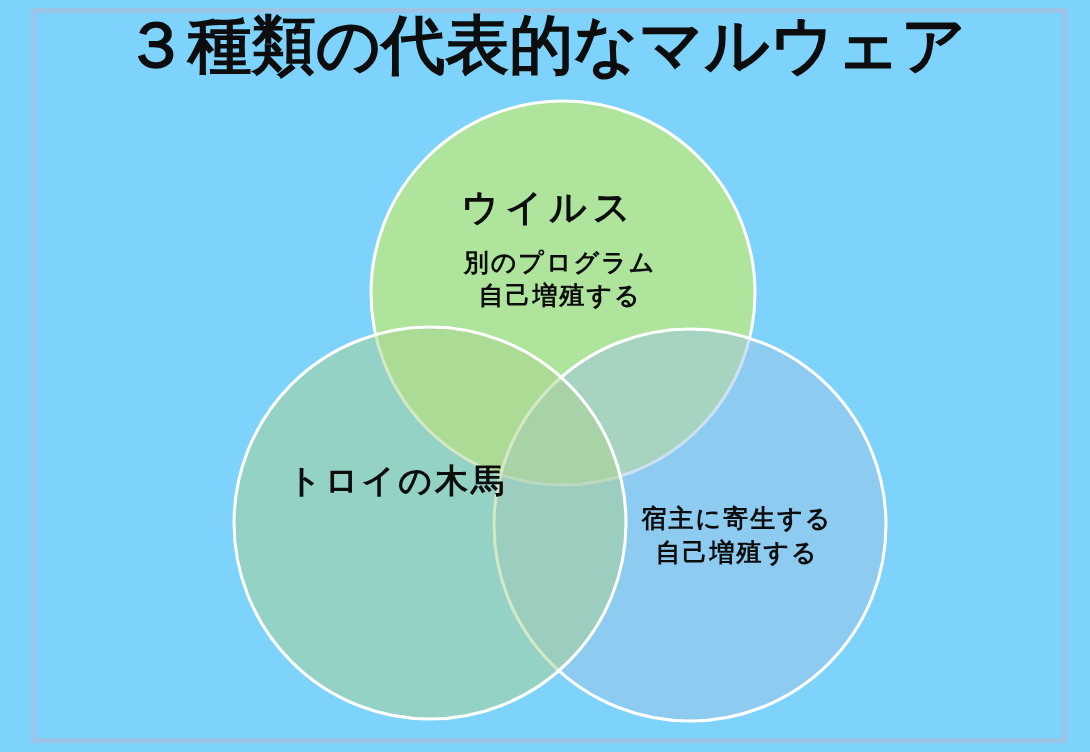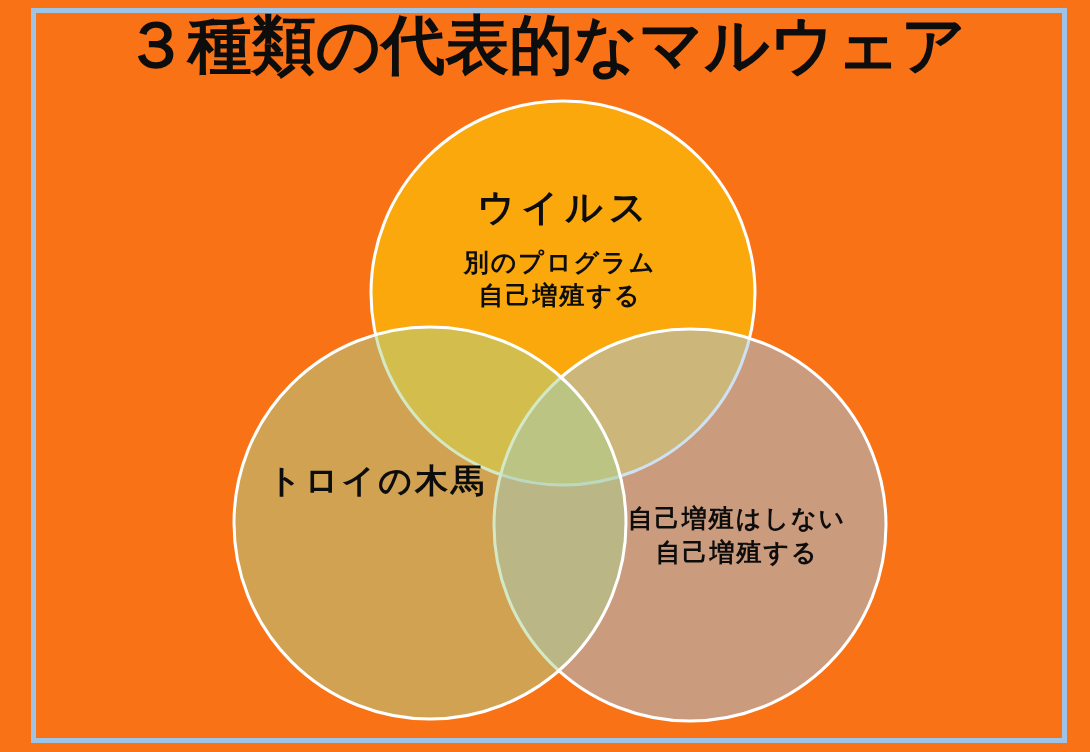--- a/index.html
+++ b/index.html
@@ -4,21 +4,21 @@
 <style>
   html, body {
     margin: 0;
     padding: 0;
     background: #ffffff;
   }
   .stage {
     position: relative;
     width: 1090px;
     height: 752px;
-    background: #f97316;
+    background: #7dd3fc;
     overflow: hidden;
     font-family: "Liberation Sans", sans-serif;
     color: #0d0d0d;
   }
   .frame {
     position: absolute;
     left: 31px;
     top: 8px;
     width: 1036px;
     height: 735px;
@@ -79,28 +79,28 @@
 
   <h1 class="title">３種類の代表的なマルウェア</h1>
 
   <svg class="venn" width="1090" height="752" viewBox="0 0 1090 752">
 
     <circle cx="563" cy="293" r="192" fill-opacity="0.38" stroke="#FFFFFF" stroke-width="3" fill="#FFFF00"></circle>
     <circle cx="690" cy="525" r="196" fill-opacity="0.5" stroke="#FFFFFF" stroke-width="3" fill="#9DC3E6"></circle>
     <circle cx="430" cy="523" r="196" fill-opacity="0.5" stroke="#FFFFFF" stroke-width="3" fill="#A9D18E"></circle>
   </svg>
 
-  <div class="label circle-title" style="left:412px; top:183px; width:300px;">ウイルス</div>
+  <div class="label circle-title" style="left:396px; top:183px; width:300px;">ウイルス</div>
   <div class="label circle-desc" style="left:409px; top:246px; width:300px; line-height:33px;">
     <span class="desc-line">別のプログラム</span>
     <span class="desc-line">自己増殖する</span>
   </div>
 
-  <div class="label circle-title trojan" style="left:226px; top:459px; width:300px;">トロイの木馬</div>
+  <div class="label circle-title trojan" style="left:246px; top:459px; width:300px;">トロイの木馬</div>
   <div class="label circle-desc" style="left:239px; top:512px; width:300px; line-height:31px;">
   </div>
 
   <div class="label circle-desc" style="left:586px; top:501px; width:300px; line-height:34px;">
-    <span class="desc-line">自己増殖はしない</span>
+    <span class="desc-line">宿主に寄生する</span>
     <span class="desc-line">自己増殖する</span>
   </div>
 
 </div>
 
 </body></html>

